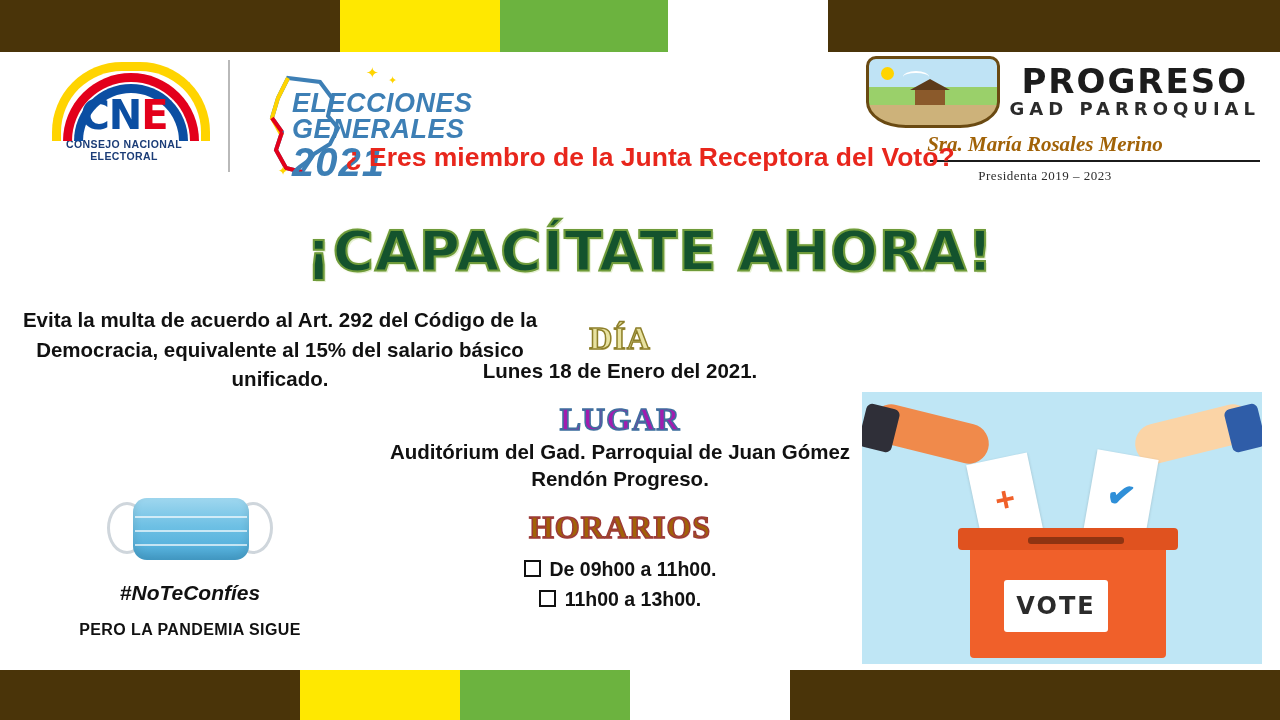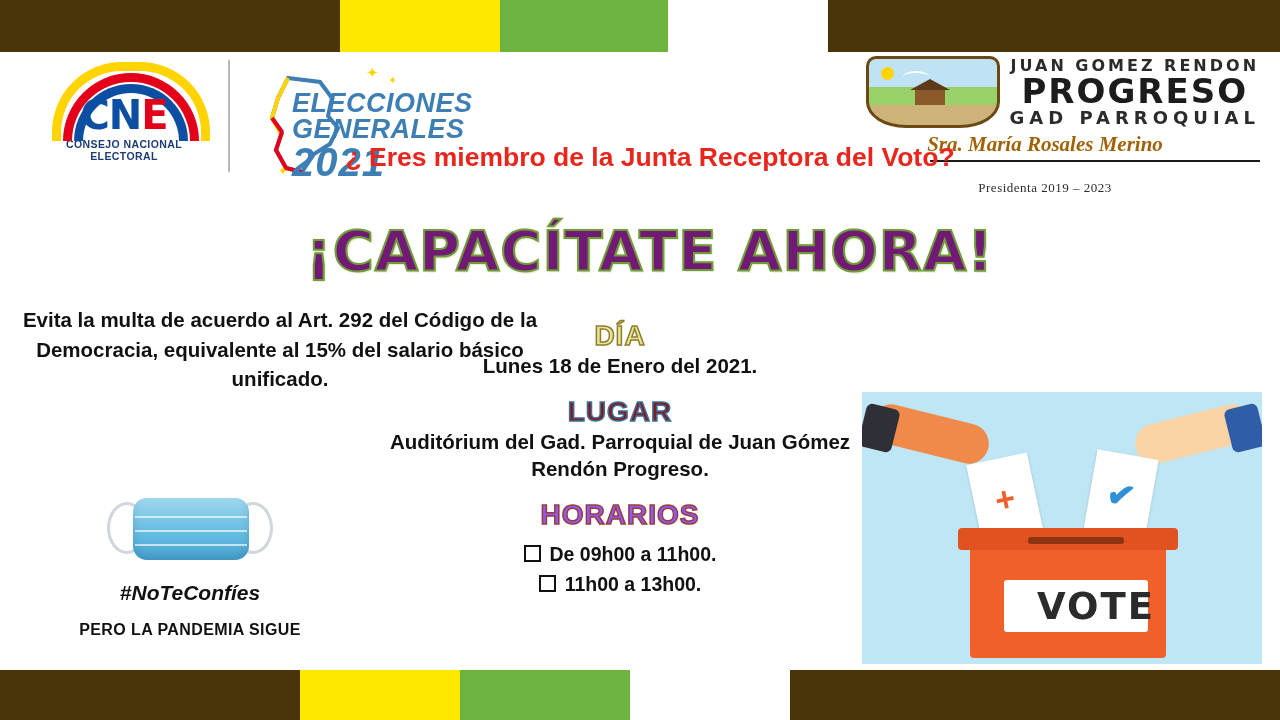--- a/index.html
+++ b/index.html
@@ -191,21 +191,21 @@
     font-family: "DejaVu Sans", sans-serif;
   }
   .gad-name {
     font-size: 21px; color: #a16207; font-style: italic; font-weight: bold;
     font-family: "Liberation Serif", serif;
     margin-top: 4px;
   }
   .gad-role {
     font-size: 13px; color: #2b2b2b; letter-spacing: 0.5px;
     font-family: "Liberation Serif", serif;
-    margin-top: 18px;
+    margin-top: 6px;
   }
   .gad-underline {
     width: 330px; height: 2px; background: #1b1b1b; margin: 3px 0 0 auto;
   }
 
   
   .headline {
     position: absolute;
     top: 142px;
     left: 330px;
@@ -218,21 +218,21 @@
   }
   .bigtitle {
     position: absolute;
     top: 218px;
     left: 240px;
     width: 820px;
     text-align: center;
     font-size: 56px;
     font-weight: bold;
     letter-spacing: 1px;
-    color: #701a75;
+    color: #14532d;
     -webkit-text-stroke: 2px #6f9b3a;
     text-shadow:
       0 0 3px #cfe3a8,
       2px 2px 0 #e9f2d8,
       -1px -1px 0 #e9f2d8;
     font-family: "DejaVu Sans", sans-serif;
   }
 
   
   .fine-text {
@@ -294,37 +294,37 @@
 
   
   .info {
     position: absolute;
     left: 380px;
     top: 320px;
     width: 480px;
     text-align: center;
   }
   .label {
-    font-size: 28px;
+    font-size: 32px;
     font-weight: bold;
     letter-spacing: 1px;
-    font-family: Liberation Sans, sans-serif;
+    font-family: Liberation Serif, serif;
   }
   .label.dia {
     color: #e8e2a0;
     -webkit-text-stroke: 1.5px #8d7f2a;
     text-shadow: 1px 1px 0 #fffbe0;
   }
   .label.lugar {
-    color: #7f1d1d;
+    color: #a21caf;
     -webkit-text-stroke: 1.5px #3f6f9e;
     text-shadow: 1px 1px 0 #eef5fb;
   }
   .label.horarios {
-    color: #8b5cf6;
+    color: #a16207;
     -webkit-text-stroke: 1.5px #9c3a38;
     text-shadow: 1px 1px 0 #fdeceb;
   }
   .value {
     font-size: 20.5px;
     font-weight: bold;
     color: #111;
     line-height: 1.35;
     margin-top: 0;
   }
@@ -377,24 +377,23 @@
   }
   .ballot-box .plate {
     position: absolute;
     left: 34px; top: 34px;
     width: 104px; height: 52px;
     background: #ffffff;
     border-radius: 3px;
     display: flex; align-items: center; justify-content: center;
     font-family: "DejaVu Sans", sans-serif;
     font-weight: bold;
-    font-size: 37px;
+    font-size: 24px;
     letter-spacing: 2px;
     color: #2b2b2b;
-    padding-left: 40px;
   }
   .arm {
     position: absolute;
     width: 120px; height: 40px;
     border-radius: 20px;
   }
   .arm.left  { left: 8px;  top: 22px; background: #f08a4b; transform: rotate(14deg); }
   .arm.right { right: 8px; top: 22px; background: #fbd4a6; transform: rotate(-14deg); }
   .cuff {
     position: absolute;
@@ -457,21 +456,20 @@
   </div>
 
   <div class="gad">
     <div class="gad-row">
       <div class="gad-shield">
         <div class="sun"></div>
         <div class="bird"></div>
         <div class="hut"></div>
       </div>
       <div>
-        <div class="gad-title-1">JUAN GOMEZ RENDON</div>
         <div class="gad-title-2">PROGRESO</div>
         <div class="gad-title-3">GAD PARROQUIAL</div>
       </div>
     </div>
     <div class="gad-name">Sra. María Rosales Merino</div>
     <div class="gad-underline"></div>
     <div class="gad-role">Presidenta 2019 – 2023</div>
   </div>
 </div>
 

